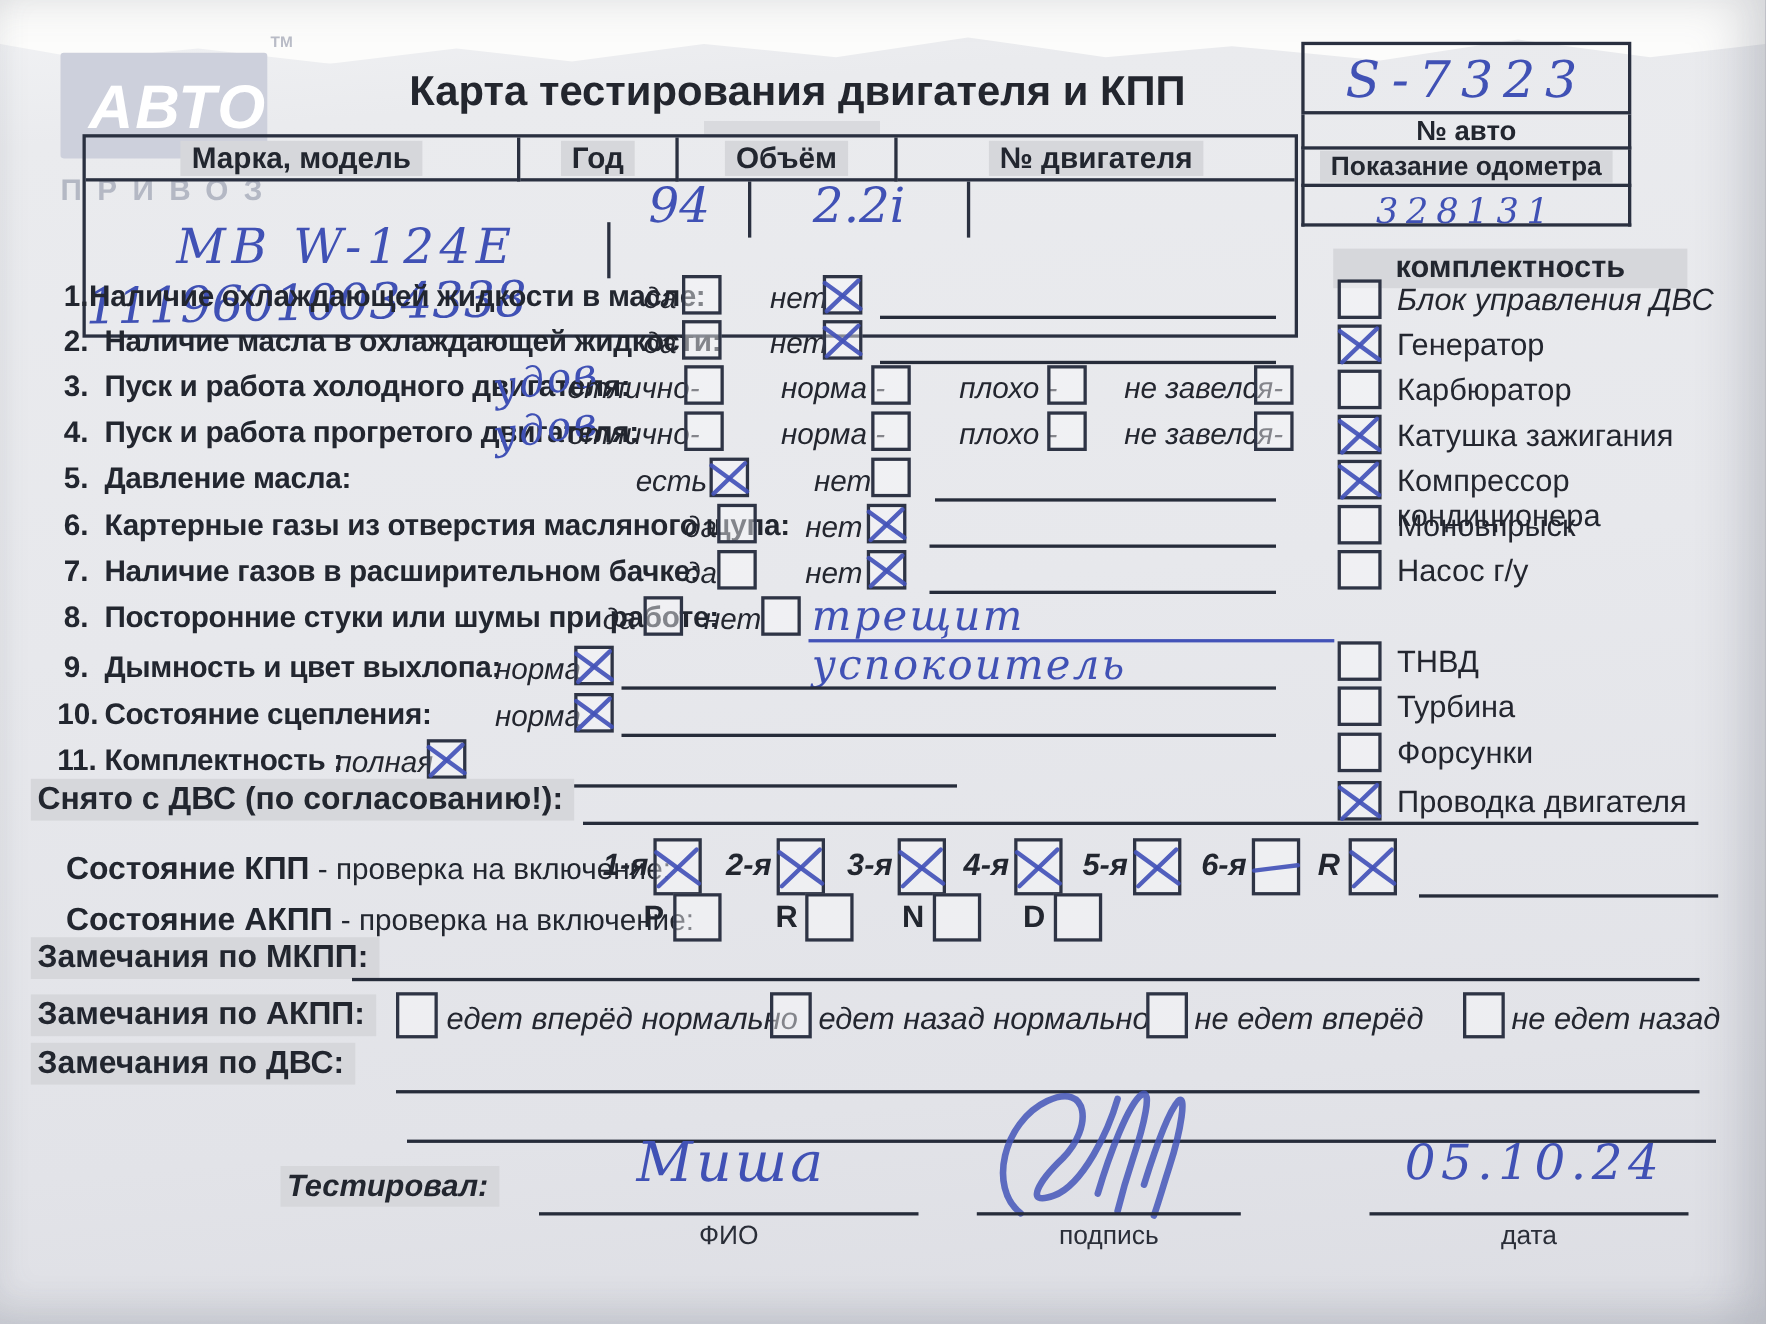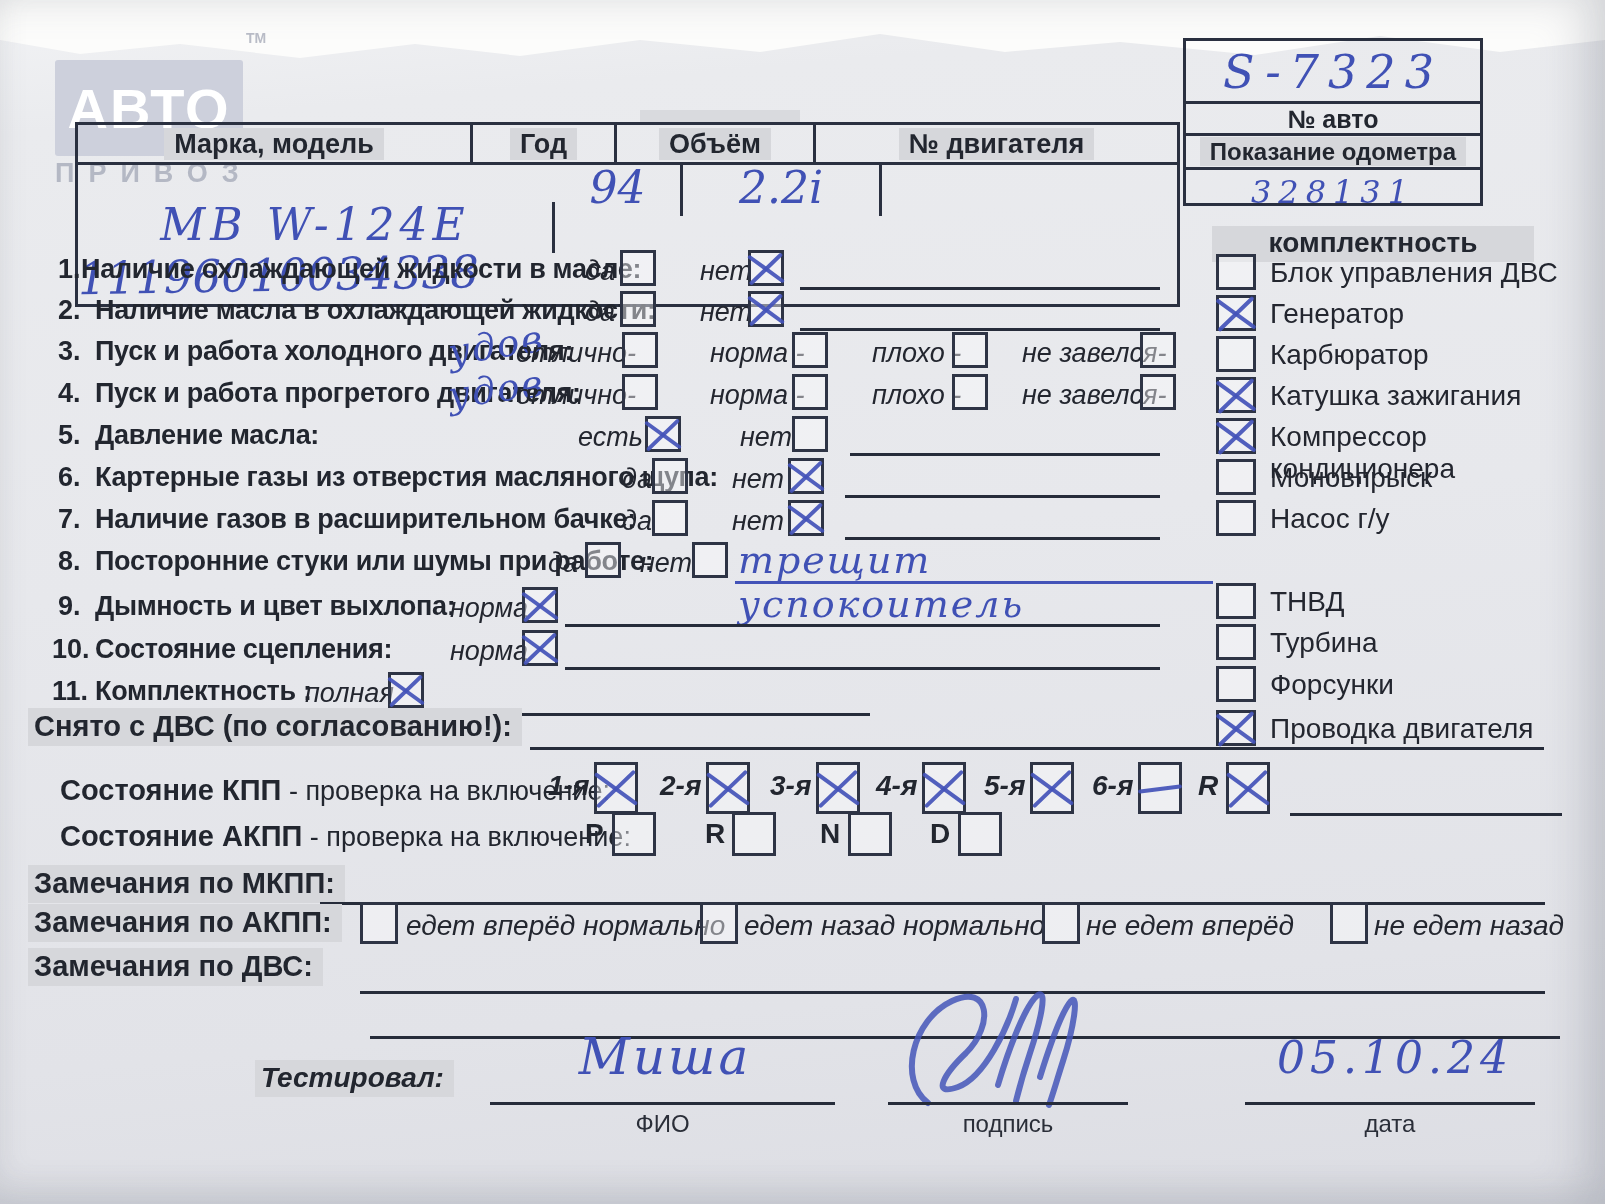--- a/index.html
+++ b/index.html
@@ -6,22 +6,22 @@
   .paper{position:relative;width:1605px;height:1204px;overflow:hidden;
     background:linear-gradient(175deg,#f2f3f5 0%,#eaebee 10%,#e7e8ec 45%,#e2e3e8 80%,#dcdde3 100%);
     font-family:"Liberation Sans",sans-serif;color:#22262f;}
   .paper::after{content:"";position:absolute;inset:0;pointer-events:none;
     box-shadow:inset -26px 0 40px rgba(90,95,110,.18), inset 0 -18px 30px rgba(90,95,110,.10);}
   .torn{position:absolute;left:0;top:0;width:1605px;height:64px;background:#fcfcfb;
     clip-path:polygon(0 0,1605px 0,1605px 40px,1500px 52px,1380px 36px,1255px 55px,1120px 42px,1005px 52px,880px 34px,760px 52px,640px 40px,520px 56px,415px 44px,300px 58px,180px 44px,80px 54px,0 40px);
     filter:drop-shadow(0 3px 2px rgba(60,65,80,.22));}
   .abs{position:absolute;}
   
-  .logo-block{position:absolute;left:55px;top:60px;width:188px;height:96px;background:#cdd0dc;
-    display:flex;align-items:center;justify-content:center;border-radius:3px;}
+  .logo-block{position:absolute;left:55px;top:48px;width:188px;height:96px;background:#cdd0dc;
+    display:flex;align-items:center;justify-content:flex-end;border-radius:3px;font-style:italic;}
   .logo-top{color:#ffffff;font-weight:bold;font-size:56px;letter-spacing:2px;}
   .logo-bottom{position:absolute;left:55px;top:158px;width:230px;color:#b4b8c4;font-weight:bold;
     font-size:27px;letter-spacing:14px;}
   .logo-tm{position:absolute;left:246px;top:30px;color:#b9bcc7;font-size:14px;font-weight:bold;}
   
   .title{position:absolute;left:320px;top:62px;width:810px;text-align:center;
     font-size:38px;font-weight:bold;color:#23262e;}
   .title-smudge{position:absolute;left:640px;top:110px;width:160px;height:12px;background:#d9dade;}
   .plate{position:absolute;left:1183px;top:38px;width:300px;}
   .plate .cell{border:3px solid #2a3040;border-top:none;box-sizing:border-box;text-align:center;}
@@ -69,20 +69,21 @@
 <div class="paper">
   <div class="torn"></div>
 
   <div class="logo-block">
     <span class="logo-top">АВТО</span>
   </div>
   <span class="logo-tm">TM</span>
   <div class="logo-bottom">ПРИВОЗ</div>
 
   <div class="title-smudge"></div>
+  <div class="title">Карта тестирования двигателя и КПП</div>
 
   <div class="plate">
     <div class="cell plate-value hw">S-7323</div>
     <div class="cell plate-label">№ авто</div>
     <div class="cell plate-odo-h"><span class="hl">Показание одометра</span></div>
     <div class="cell plate-odo-v hw">328131</div>
   </div>
 
   <div class="vt">
     <div class="hc" style="width:395px;"><span class="hl">Марка, модель</span></div>
@@ -267,21 +268,21 @@
     <span class="glbl" style="left:585px;font-style:normal;">P</span>
     <span class="cb" style="left:612px;top:2px;width:44px;height:44px;"></span>
     <span class="glbl" style="left:705px;font-style:normal;">R</span>
     <span class="cb" style="left:732px;top:2px;width:44px;height:44px;"></span>
     <span class="glbl" style="left:820px;font-style:normal;">N</span>
     <span class="cb" style="left:848px;top:2px;width:44px;height:44px;"></span>
     <span class="glbl" style="left:930px;font-style:normal;">D</span>
     <span class="cb" style="left:958px;top:2px;width:44px;height:44px;"></span>
   </div>
 
-  <div class="frow" style="top:852px;height:40px;margin-top:13px;">
+  <div class="frow" style="top:852px;height:40px;">
     <span class="abs gray-lbl" style="left:28px;top:0;">Замечания по МКПП:</span>
     <span class="fline" style="left:320px;width:1225px;bottom:0;"></span>
   </div>
 
   <div class="frow" style="top:900px;height:46px;">
     <span class="abs gray-lbl" style="left:28px;top:4px;">Замечания по АКПП:</span>
     <span class="cb" style="left:360px;top:2px;width:38px;height:42px;"></span>
     <span class="opt" style="left:406px;top:10px;font-size:28px;">едет вперёд нормально</span>
     <span class="cb" style="left:700px;top:2px;width:38px;height:42px;"></span>
     <span class="opt" style="left:744px;top:10px;font-size:28px;">едет назад нормально</span>
@@ -308,21 +309,21 @@
     </svg>
     <span class="fline" style="left:888px;width:240px;top:52px;"></span>
     <span class="caption" style="left:888px;top:60px;width:240px;text-align:center;">подпись</span>
     <span class="hw abs" style="left:1250px;top:-18px;width:290px;text-align:center;font-size:44px;letter-spacing:5px;">05.10.24</span>
     <span class="fline" style="left:1245px;width:290px;top:52px;"></span>
     <span class="caption" style="left:1245px;top:60px;width:290px;text-align:center;">дата</span>
   </div>
 
   <div class="eq-head">комплектность</div>
 
-  <div class="eq-item" style="top:254px;">
+  <div class="eq-item" style="top:254px;font-style:italic;">
     <span class="cb eq-cb abs"></span>
     <span class="eq-lbl">Блок управления ДВС</span>
   </div>
   <div class="eq-item" style="top:295px;">
     <span class="cb eq-cb abs checked">
         <i class="mark"></i>
       </span>
     <span class="eq-lbl">Генератор</span>
   </div>
   <div class="eq-item" style="top:336px;">

